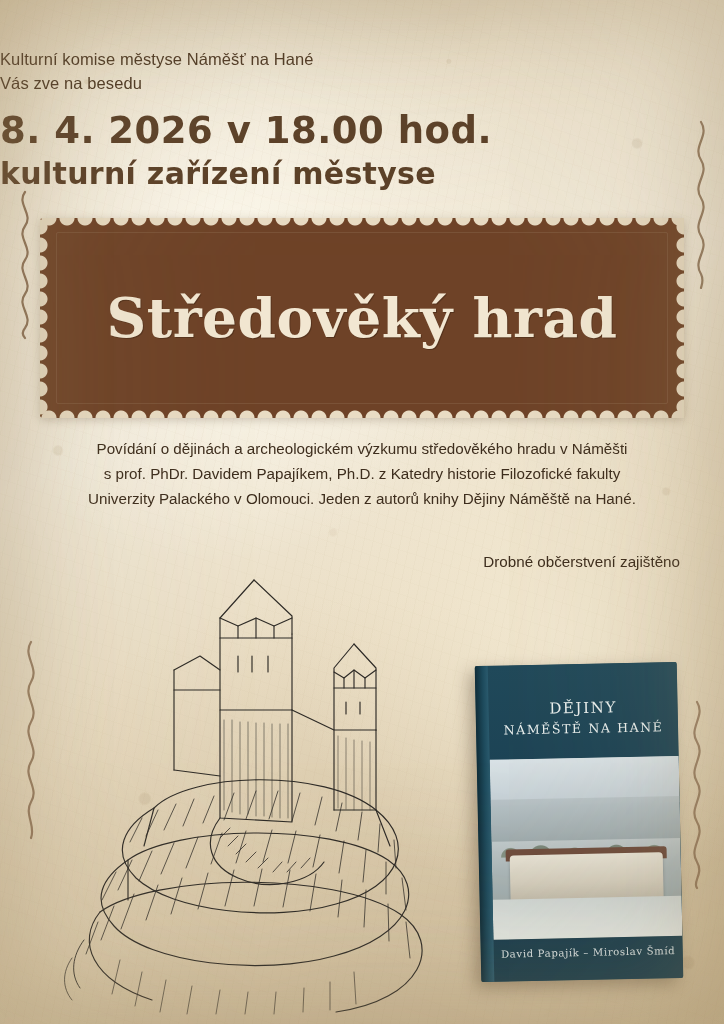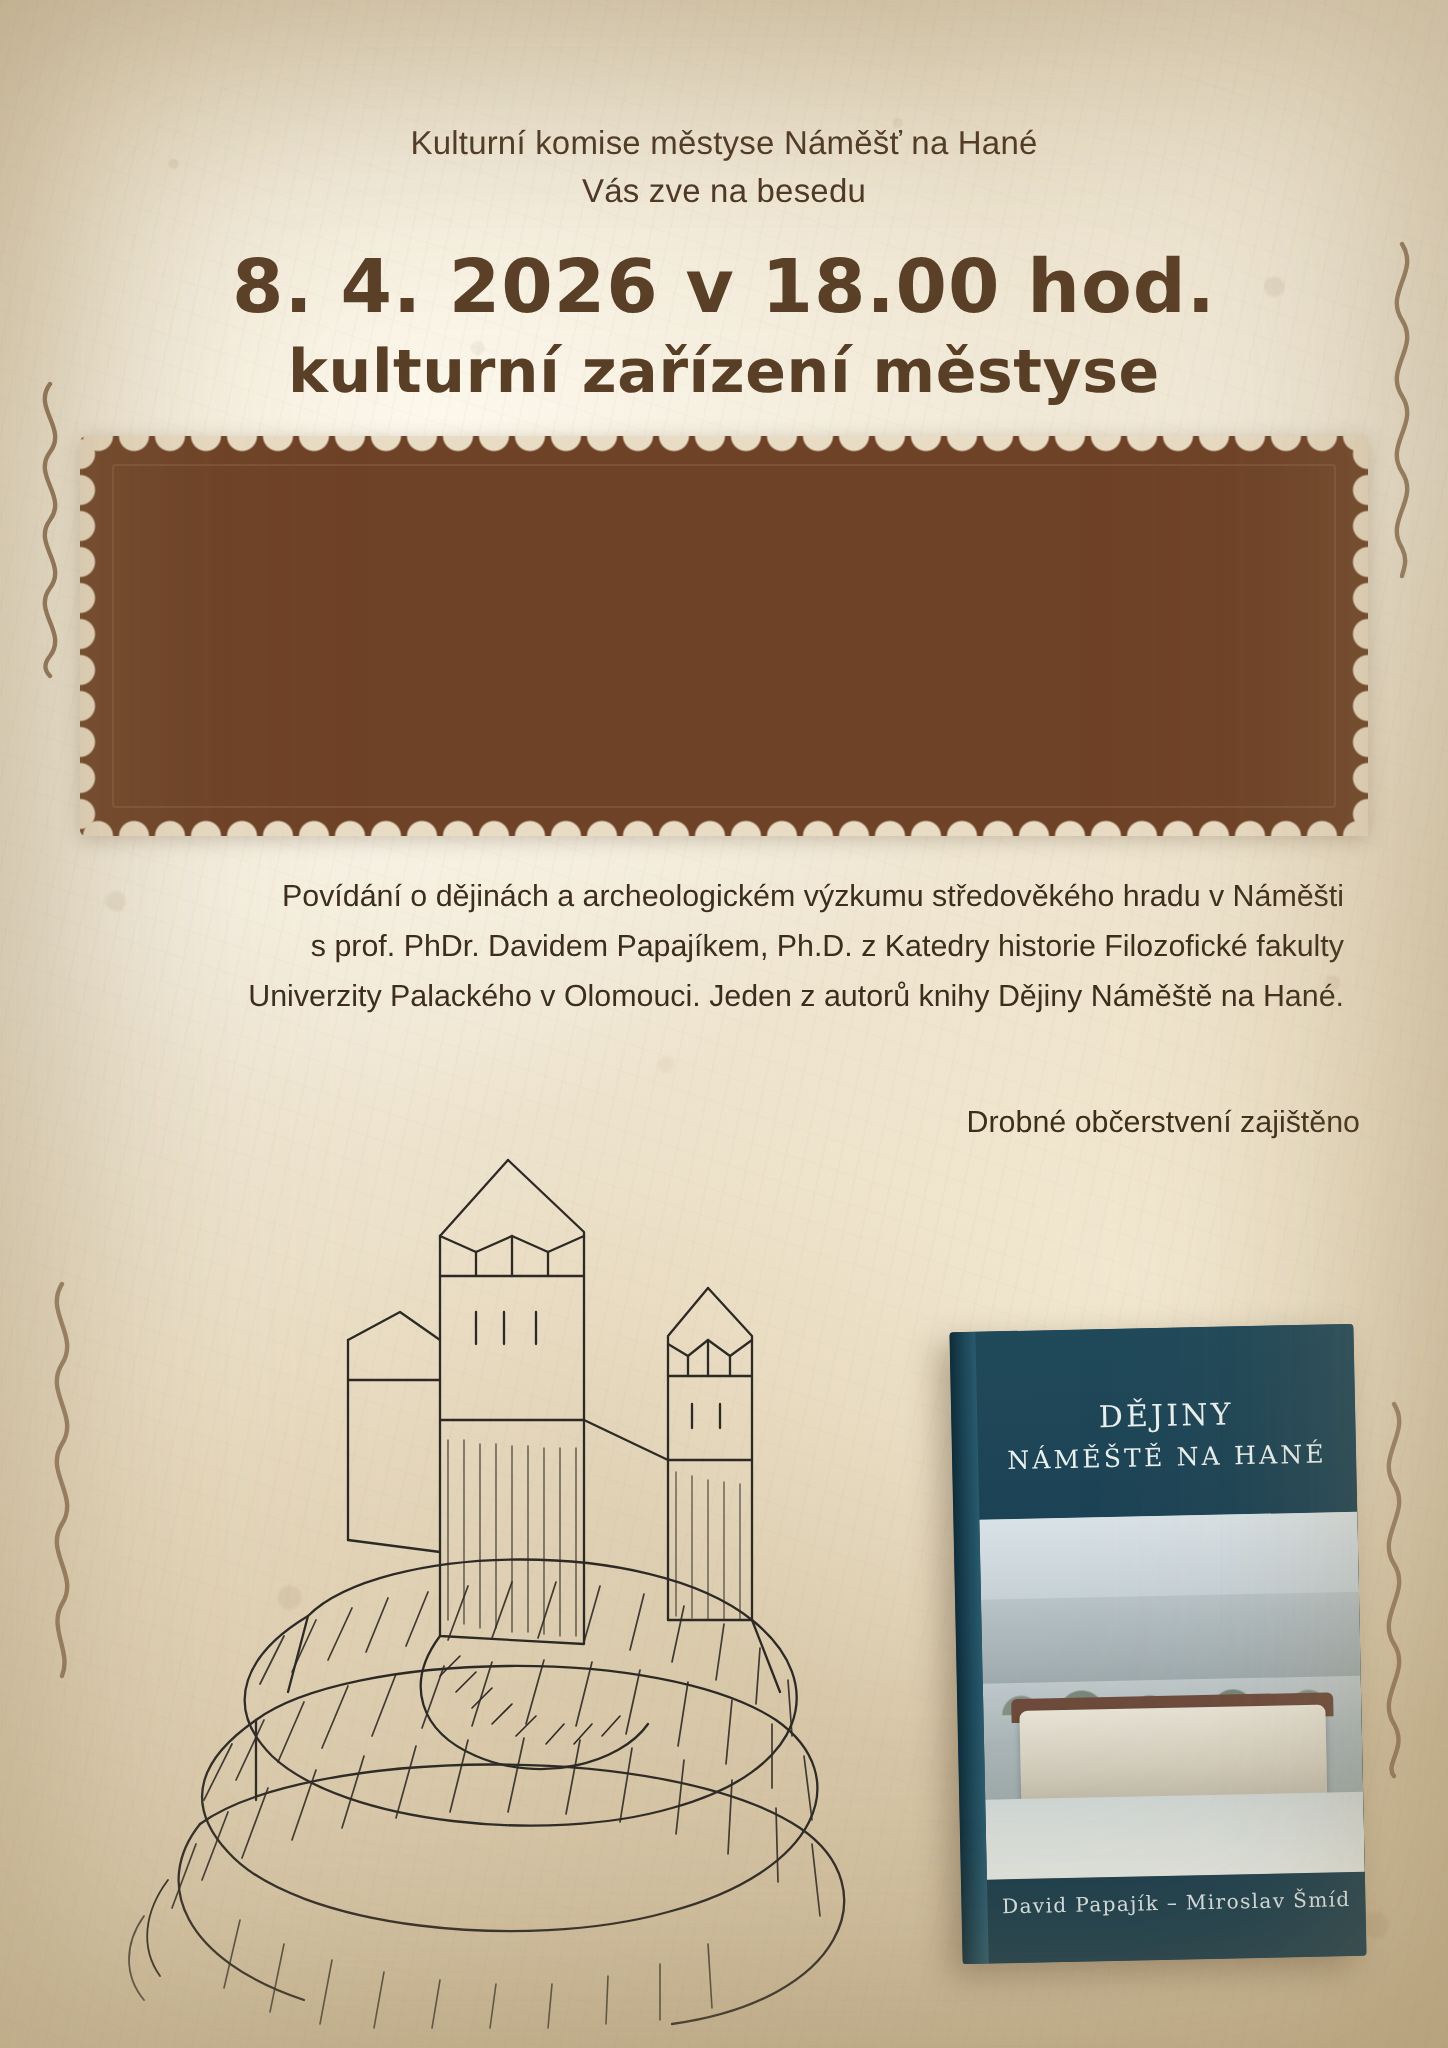--- a/index.html
+++ b/index.html
@@ -64,24 +64,23 @@
     pointer-events: none;
   }
   .squiggle.left  { left: 12px;  top: 190px; }
   .squiggle.right { right: 10px; top: 120px; }
   .squiggle.left2 { left: 18px;  top: 640px; }
   .squiggle.right2{ right: 14px; top: 700px; }
 
   
   .header {
     position: absolute;
-    top: 60px;
+    top: 47px;
     left: 0;
     right: 0;
-    text-align: center;
     color: #4a3321;
   }
   .invite-line {
     font-size: 16.5px;
     line-height: 24px;
     letter-spacing: .1px;
     color: #4b3622;
   }
   .date-line {
     margin-top: 14px;
@@ -159,21 +158,21 @@
   }
   .title-l1 { font-size: 55px; line-height: 62px; }
   .title-l2 { font-size: 55px; line-height: 62px; margin-top: 2px; }
 
   
   .body-text {
     position: absolute;
     top: 436px;
     left: 52px;
     width: 620px;
-    text-align: right;
+    text-align: center;
     color: #3d2d1d;
     font-size: 15.2px;
     line-height: 25px;
   }
   .body-text p { margin: 0; }
 
   
   .notes {
     position: absolute;
     top: 549px;
@@ -314,20 +313,21 @@
   </div>
 
   <div class="banner-wrap">
     <div class="banner"></div>
     <div class="banner-inner-rule"></div>
     <div class="banner-edge top"></div>
     <div class="banner-edge bottom"></div>
     <div class="banner-edge-v left"></div>
     <div class="banner-edge-v right"></div>
     <div class="title">
+      <div class="title-l1">Středověký hrad</div>
     </div>
   </div>
 
   <div class="body-text">
     <p>Povídání o dějinách a archeologickém výzkumu středověkého hradu v Náměšti</p>
     <p>s prof. PhDr. Davidem Papajíkem, Ph.D. z Katedry historie Filozofické fakulty</p>
     <p>Univerzity Palackého v Olomouci. Jeden z autorů knihy Dějiny Náměště na Hané.</p>
   </div>
 
   <div class="notes">

